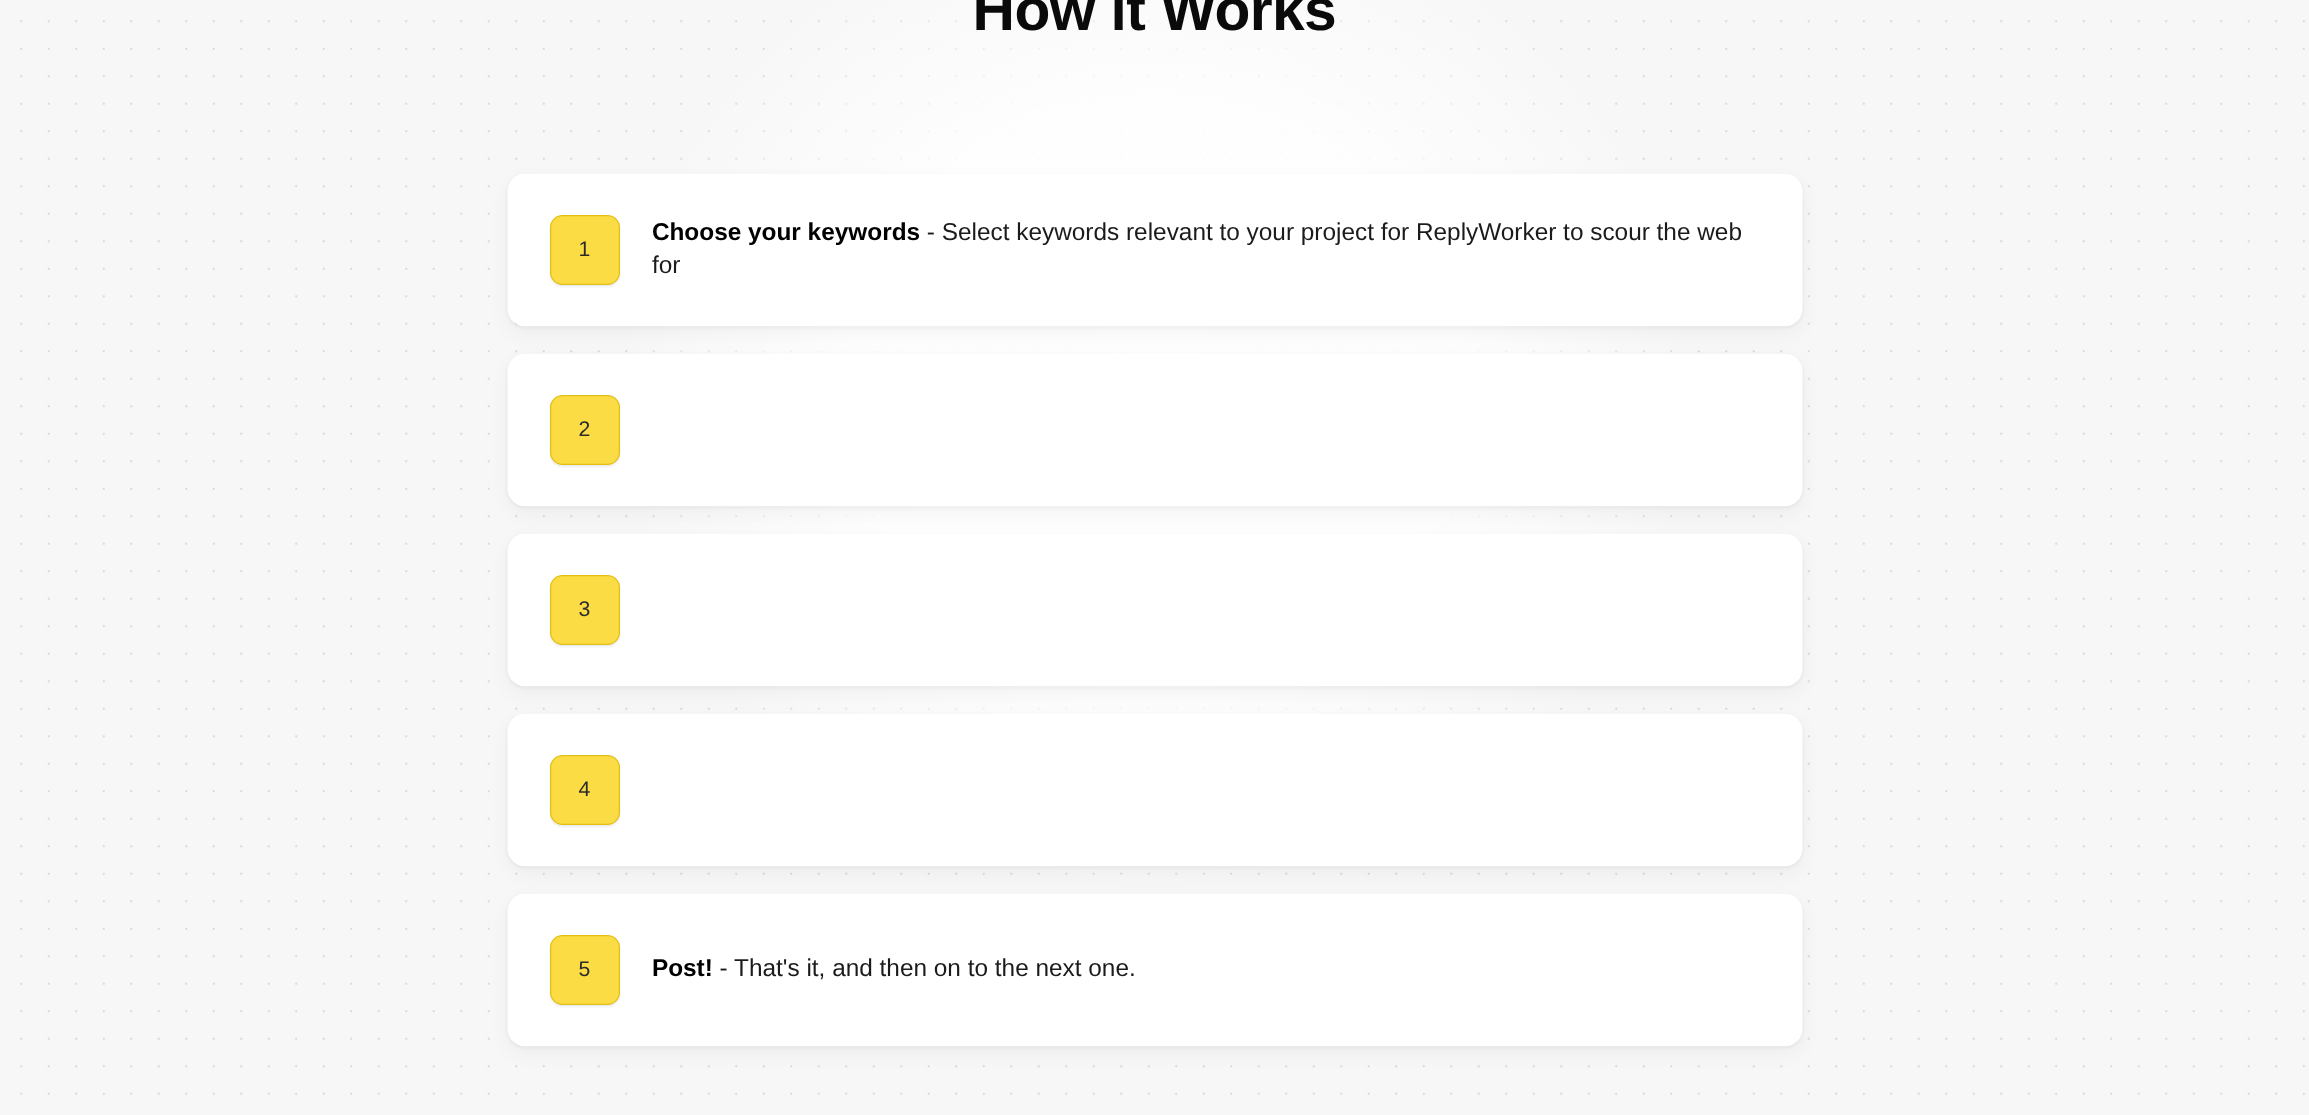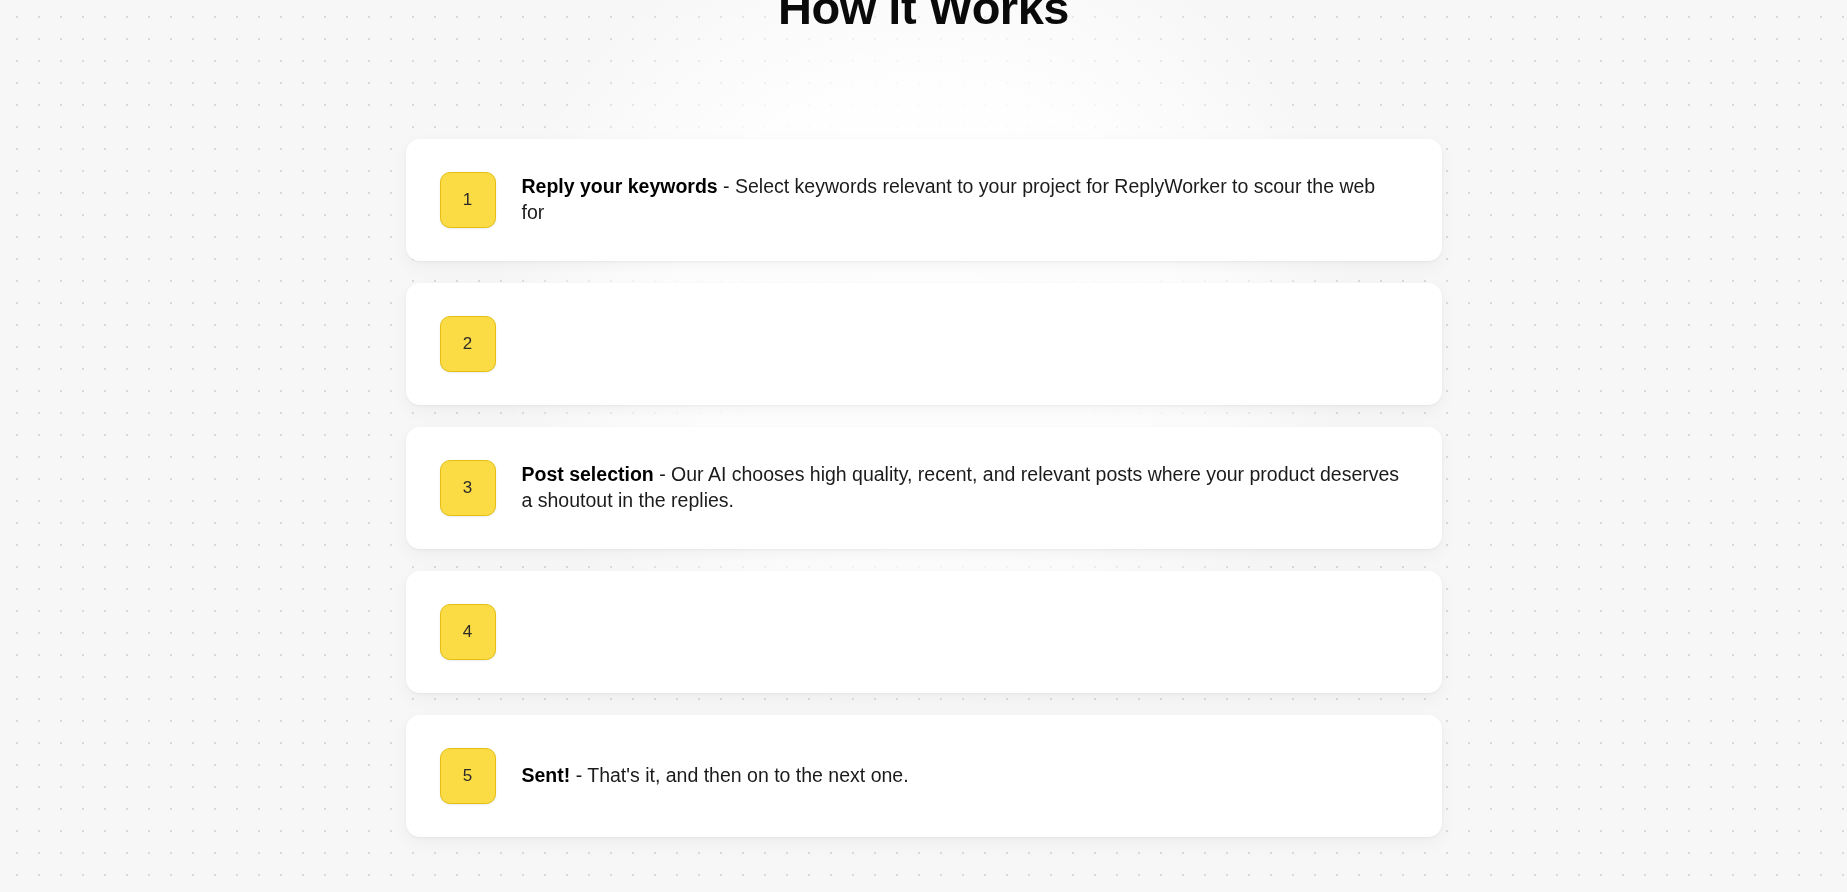--- a/index.html
+++ b/index.html
@@ -110,40 +110,37 @@
 
 <div class="page">
 
   <h1 class="section-title">How it Works</h1>
 
   <div class="steps">
 
     <div class="step-card step-1">
       <div class="step-badge">1</div>
       <div class="step-text">
-        <b>Reply your keywords</b><span> - </span><span>Select keywords relevant to your project for ReplyWorker to scour the web for</span>
+        <b>Choose your keywords</b><span> - </span><span>Select keywords relevant to your project for ReplyWorker to scour the web for</span>
       </div>
     </div>
 
     <div class="step-card step-2">
       <div class="step-badge">2</div>
     </div>
 
     <div class="step-card step-3">
       <div class="step-badge">3</div>
-      <div class="step-text">
-        <b>Post selection</b><span> - </span><span>Our AI chooses high quality, recent, and relevant posts where your product deserves a shoutout in the replies.</span>
-      </div>
     </div>
 
     <div class="step-card step-4">
       <div class="step-badge">4</div>
     </div>
 
     <div class="step-card step-5">
       <div class="step-badge">5</div>
       <div class="step-text">
-        <b>Sent!</b><span> - </span><span>That's it, and then on to the next one.</span>
+        <b>Post!</b><span> - </span><span>That's it, and then on to the next one.</span>
       </div>
     </div>
 
   </div>
 </div>
 
 </body></html>

